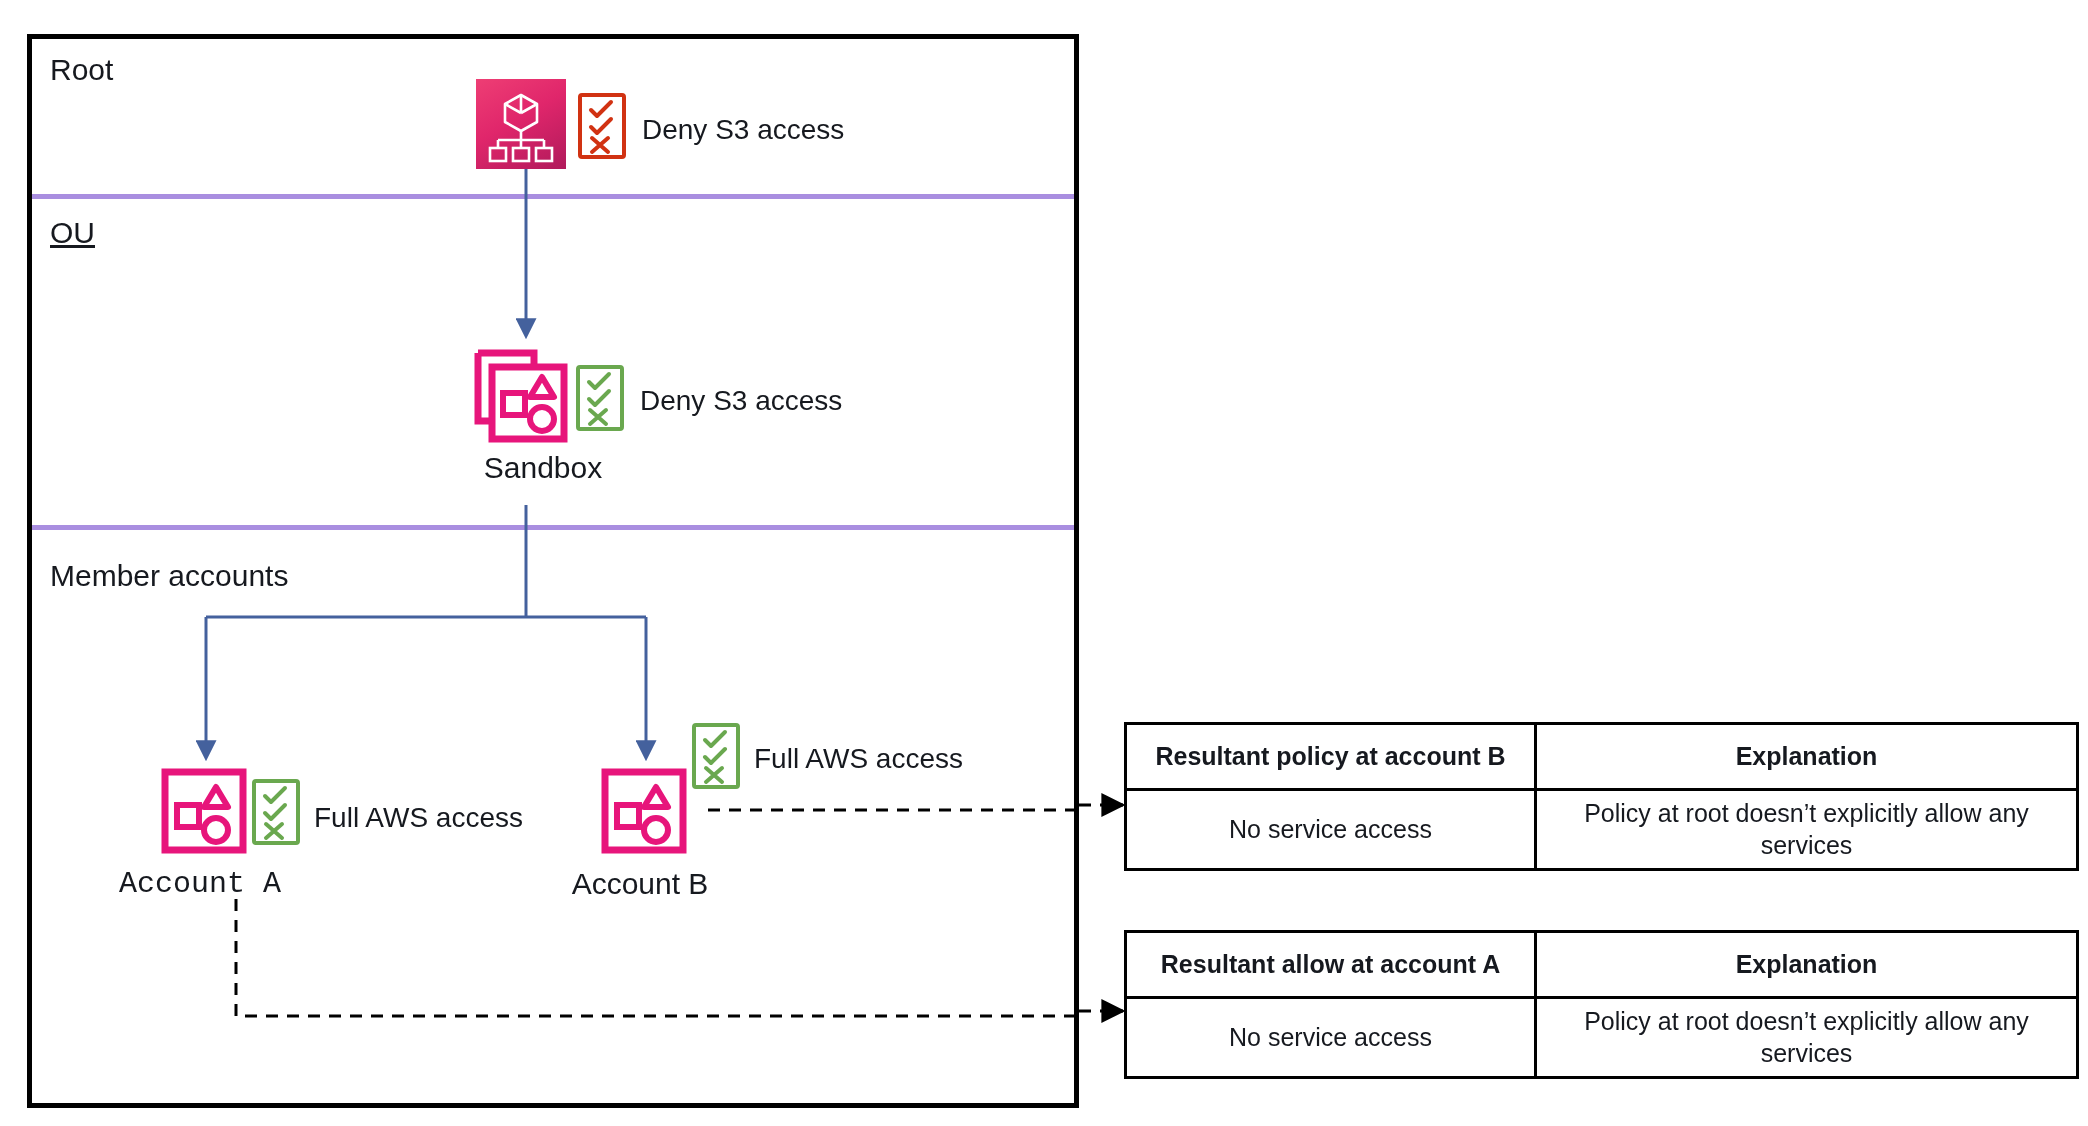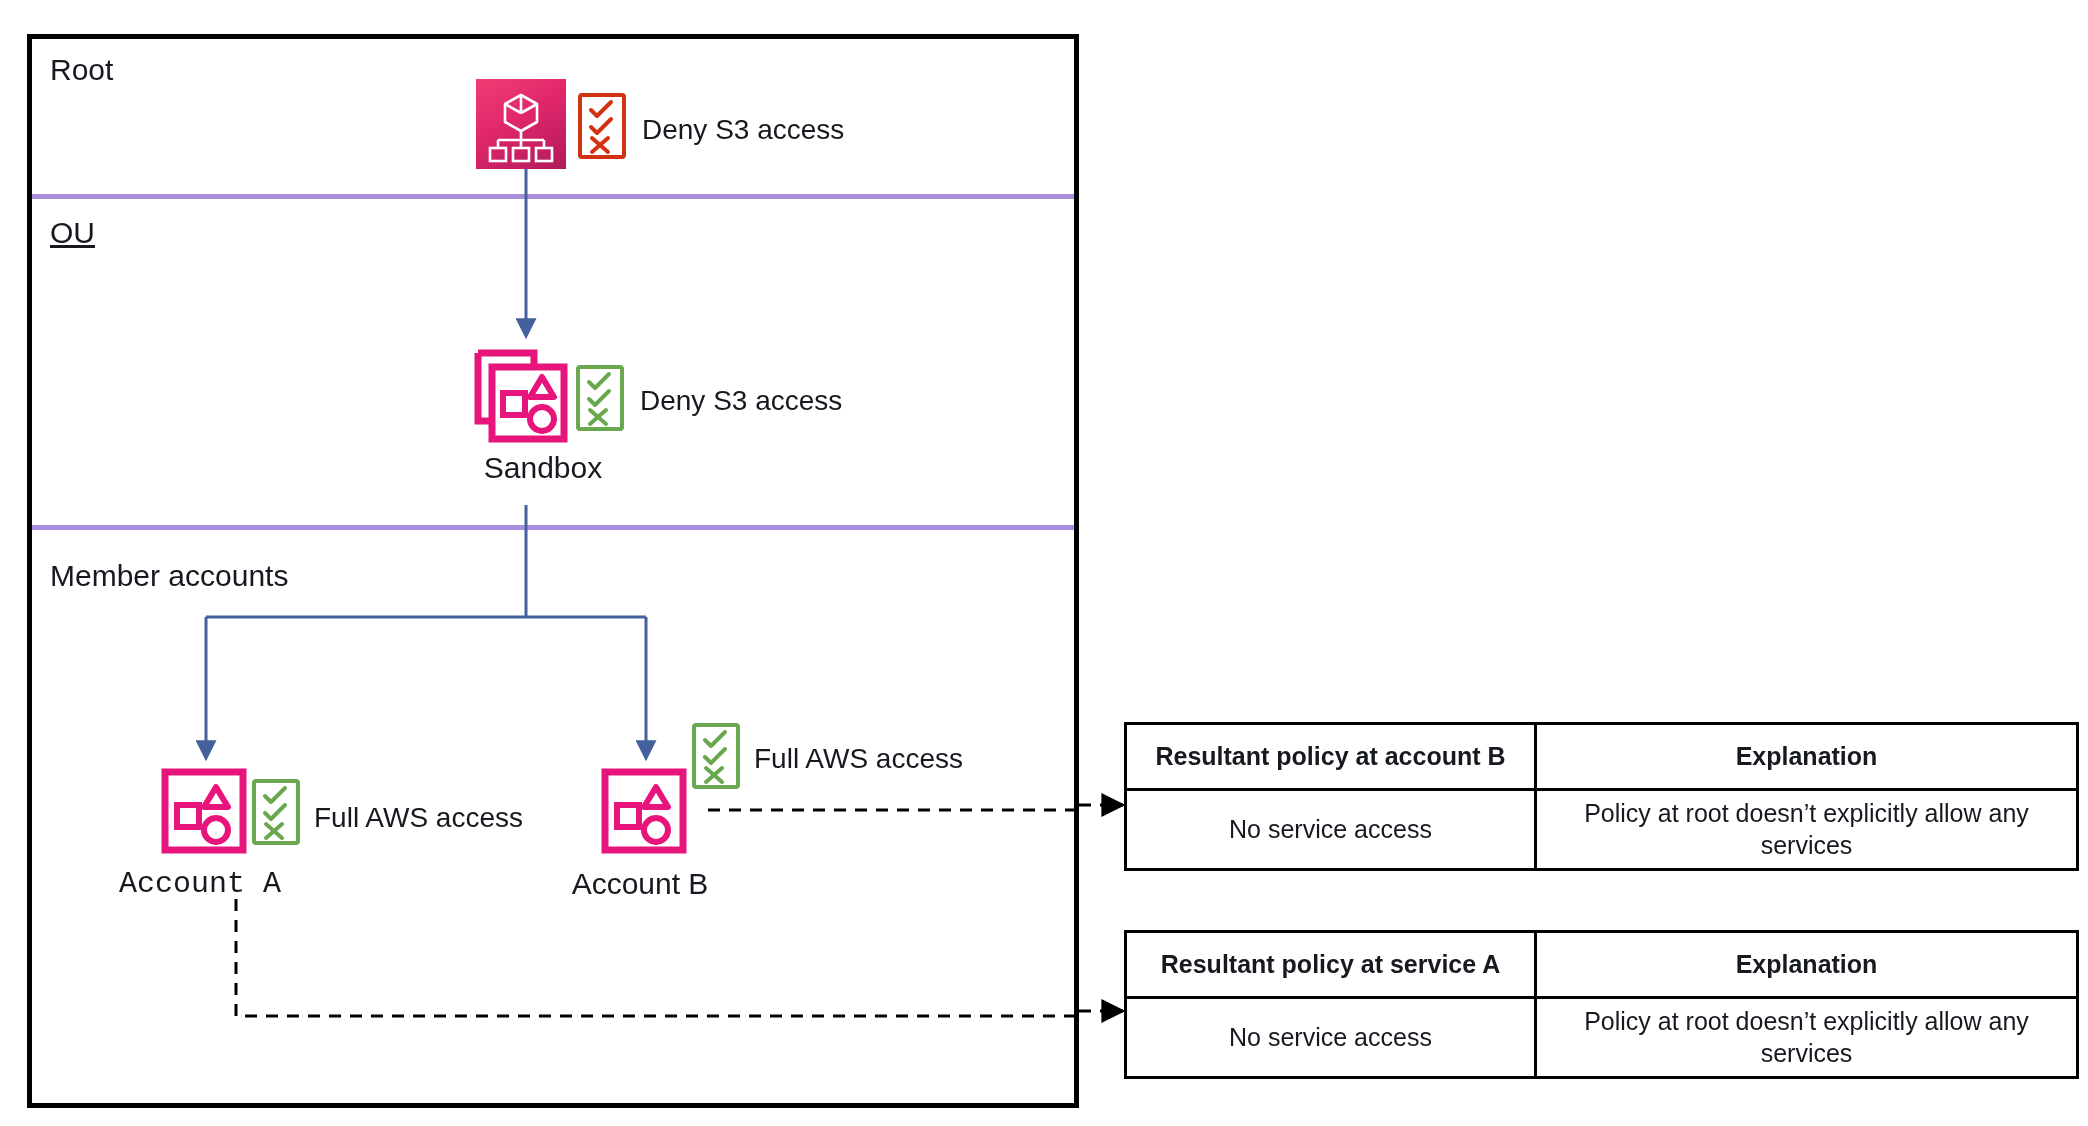--- a/index.html
+++ b/index.html
@@ -258,21 +258,21 @@
     <tr>
       <td class="col-left">No service access</td>
       <td>Policy at root doesn’t explicitly allow any services</td>
     </tr>
   </tbody>
     </table>
 
   <table class="result-table" id="table-a" style="left:1124px; top:930px;">
     <tbody>
         <tr>
-      <th class="col-left">Resultant policy at service A</th>
+      <th class="col-left">Resultant allow at account A</th>
       <th>Explanation</th>
     </tr>
     <tr>
       <td class="col-left">No service access</td>
       <td>Policy at root doesn’t explicitly allow any services</td>
     </tr>
   </tbody>
     </table>
 
 </div>

